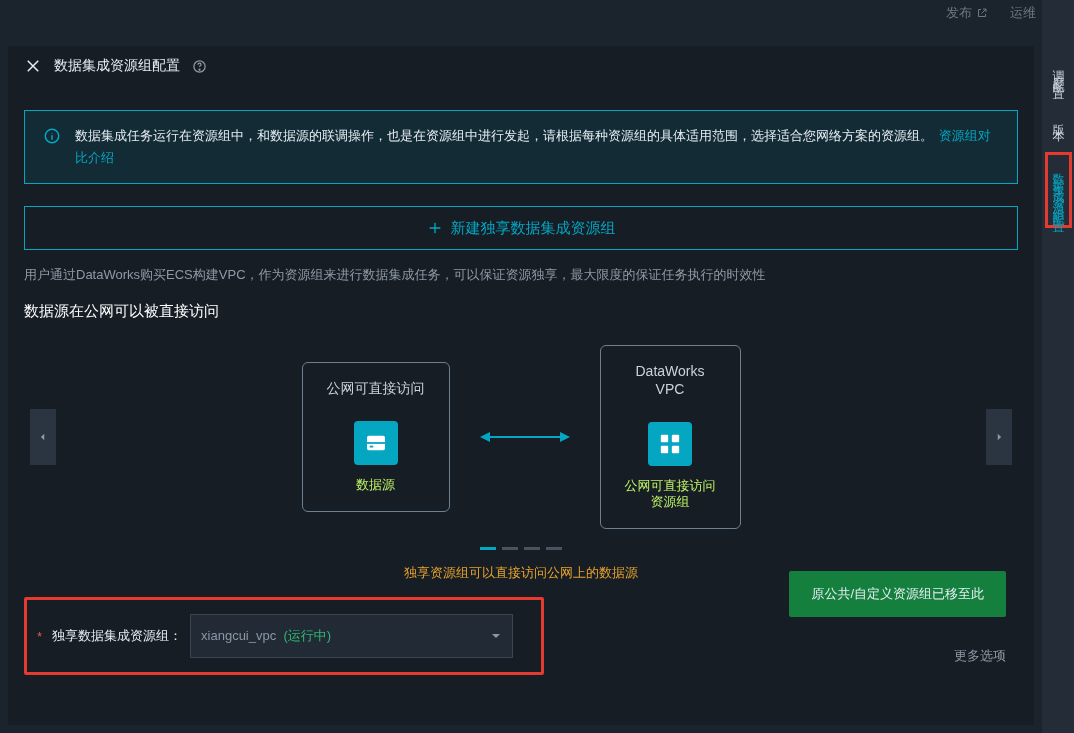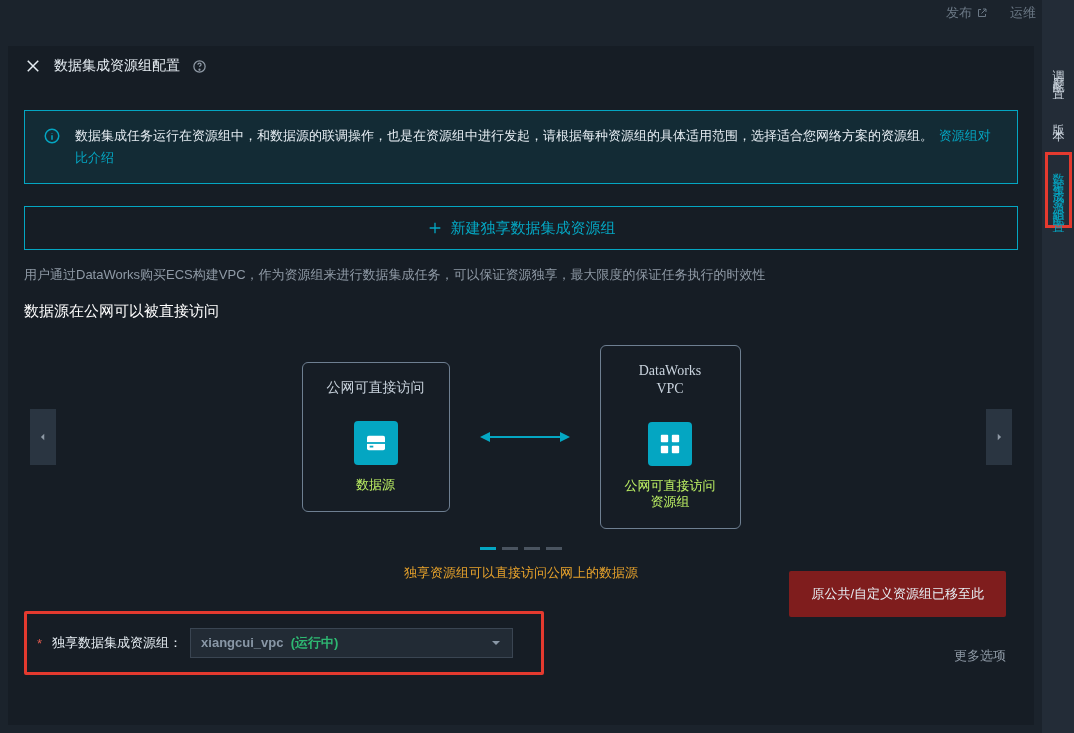--- a/index.html
+++ b/index.html
@@ -148,21 +148,20 @@
       border-radius: 6px;
       padding: 16px 24px 18px 24px;
       text-align: center;
       min-width: 140px;
     }
     .diagram-box .cap {
       color: #c9d3dd;
       font-size: 14px;
       line-height: 18px;
       margin-bottom: 24px;
-      font-family: Liberation Serif, serif;
     }
     .diagram-box .tile {
       width: 44px;
       height: 44px;
       margin: 0 auto 12px auto;
       background: #04a6c2;
       border-radius: 4px;
       display: flex;
       align-items: center;
       justify-content: center;
@@ -192,21 +191,21 @@
       text-align: center;
       color: #e7a22b;
       margin-top: 14px;
       font-size: 13px;
     }
 
     .toast {
       position: absolute;
       right: 28px;
       bottom: 108px;
-      background: #7f1d1d;
+      background: #15803d;
       color: #e6edf3;
       padding: 14px 22px;
       font-size: 13px;
       border-radius: 2px;
     }
     .link-more {
       position: absolute;
       right: 28px;
       bottom: 60px;
       color: #8f9aa6;
@@ -224,31 +223,30 @@
       display: flex;
       align-items: center;
       gap: 8px;
       width: 520px;
       border-radius: 2px;
     }
     .field-row .req { color: #e05a4e; margin-right: 2px; }
     .field-row .label { color: #e6edf3; }
     .select {
       flex: 1;
-      height: 30px;
+      height: 44px;
       background: #222b35;
       border: 1px solid #3a4552;
       display: flex;
       align-items: center;
       justify-content: space-between;
       padding: 0 10px;
       color: #8997a6;
       cursor: pointer;
       font-size: 13px;
-      font-weight: bold;
     }
     .select .status { color: #2eb872; }
     .select svg { width: 12px; height: 12px; fill: #8997a6; }
   </style>
 </head>
 <body>
 
 <div class="top-strip">
   <span>
     <span>发布</span>

